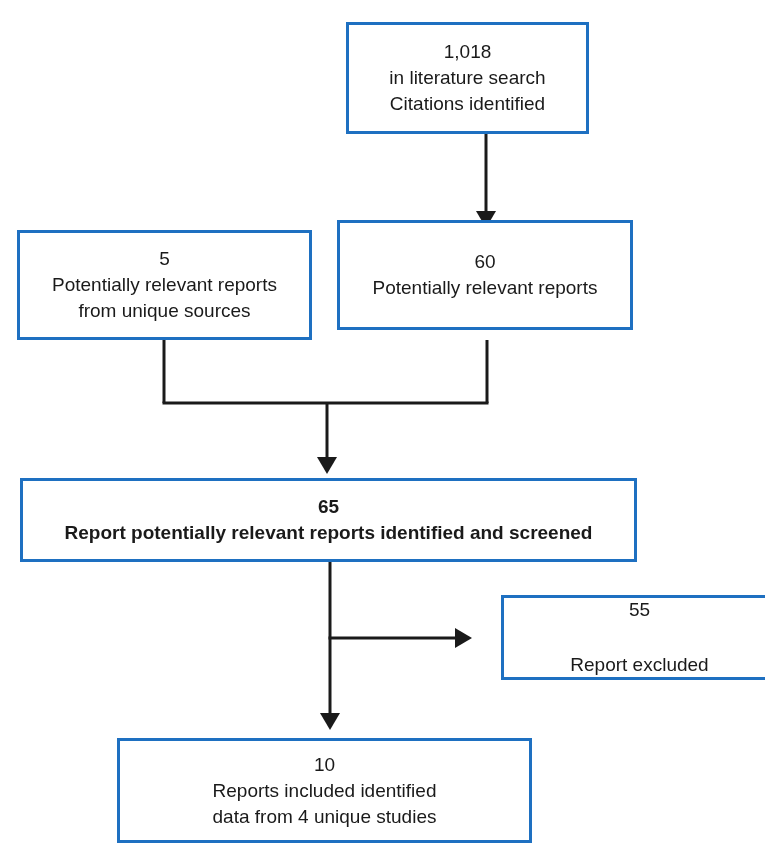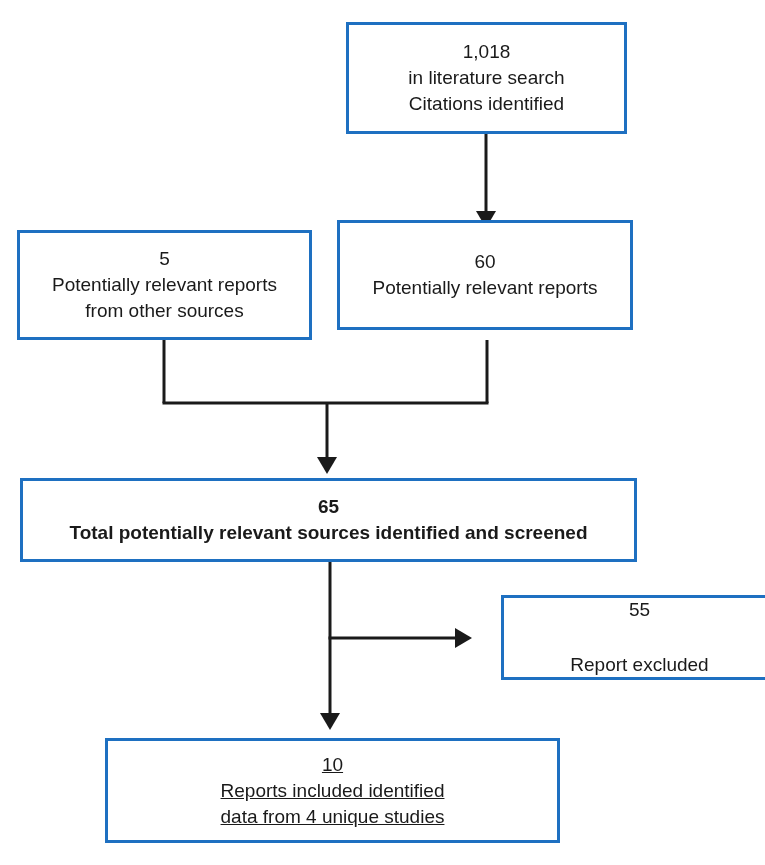--- a/index.html
+++ b/index.html
@@ -45,26 +45,26 @@
     text-align: center;
     font-size: 19px;
     line-height: 26px;
     color: var(--text);
     padding: 4px 8px;
   }
   .node .count { display: block; }
   .node .line { display: block; }
 
   
-  #node-citations        { left: 346px; top: 22px;  width: 281px; height: 112px; }
+  #node-citations        { left: 346px; top: 22px;  width: 243px; height: 112px; }
   #node-other-sources    { left: 17px;  top: 230px; width: 295px; height: 110px; }
   #node-screened         { left: 337px; top: 220px; width: 296px; height: 110px; }
   #node-total            { left: 20px;  top: 478px; width: 617px; height: 84px; font-weight: bold;  }
   #node-excluded         { left: 501px; top: 595px; width: 277px; height: 85px; gap: 29px;  }
-  #node-included         { left: 105px; top: 738px; width: 455px; height: 105px; text-decoration: underline; }
+  #node-included         { left: 117px; top: 738px; width: 415px; height: 105px; }
 </style>
 </head>
 <body>
 
 <div class="canvas">
 
   <svg class="connectors" viewBox="0 0 765 865" xmlns="http://www.w3.org/2000/svg" aria-hidden="true">
 
     <line x1="486" y1="134" x2="486" y2="213"></line>
     <polygon points="476,211 496,211 486,228"></polygon>
@@ -84,31 +84,31 @@
 
   <div class="node" id="node-citations">
     <span class="count">1,018</span>
     <span class="line">in literature search</span>
     <span class="line">Citations identified</span>
   </div>
 
   <div class="node" id="node-other-sources">
     <span class="count">5</span>
     <span class="line">Potentially relevant reports</span>
-    <span class="line">from other sources</span>
+    <span class="line">from unique sources</span>
   </div>
 
   <div class="node" id="node-screened">
     <span class="count">60</span>
     <span class="line">Potentially relevant reports</span>
   </div>
 
   <div class="node" id="node-total">
     <span class="count">65</span>
-    <span class="line">Total potentially relevant sources identified and screened</span>
+    <span class="line">Report potentially relevant reports identified and screened</span>
   </div>
 
   <div class="node" id="node-excluded">
     <span class="count">55</span>
     <span class="line">Report excluded</span>
   </div>
 
   <div class="node" id="node-included">
     <span class="count">10</span>
     <span class="line">Reports included identified</span>

